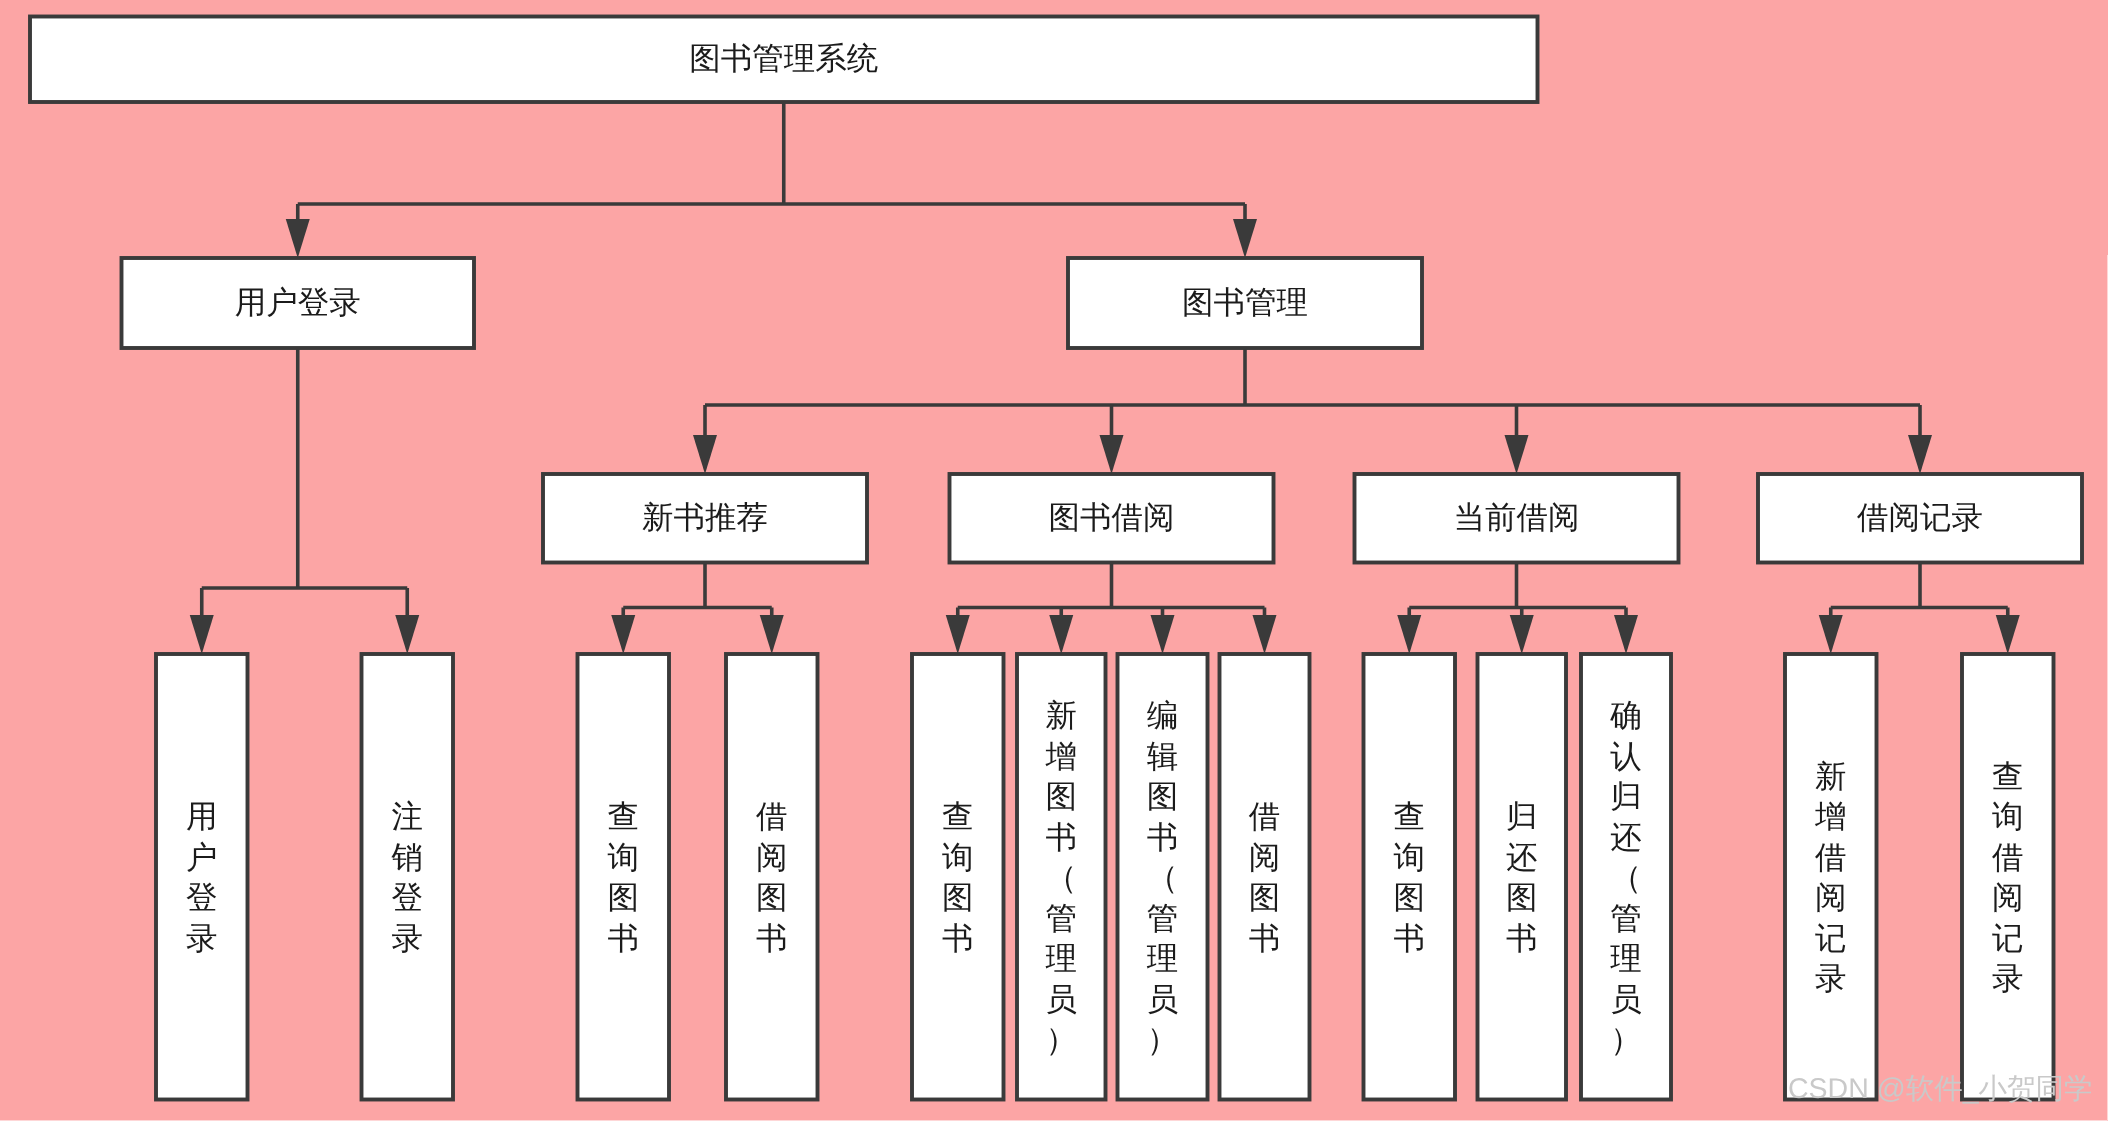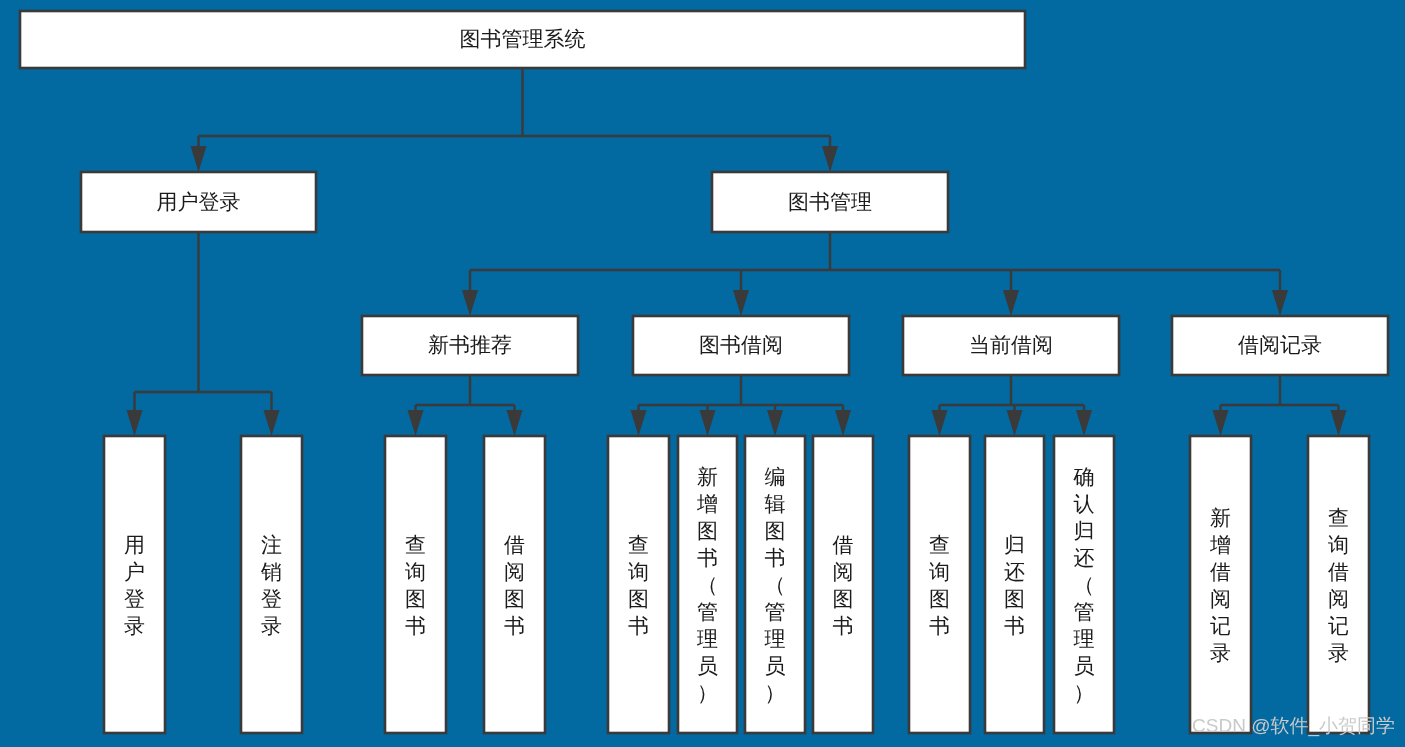--- a/index.html
+++ b/index.html
@@ -8,21 +8,21 @@
     padding: 0;
     background: #ffffff;
   }
   body {
     font-family: "Liberation Sans", "DejaVu Sans", sans-serif;
   }
   #diagram-root {
     position: relative;
     width: 1405px;
     height: 747px;
-    background: #0369a1;
+    background: #fca5a5;
     overflow: hidden;
   }
   svg.diagram-canvas {
     position: absolute;
     left: 0;
     top: 0;
     width: 1405px;
     height: 747px;
     display: block;
   }

